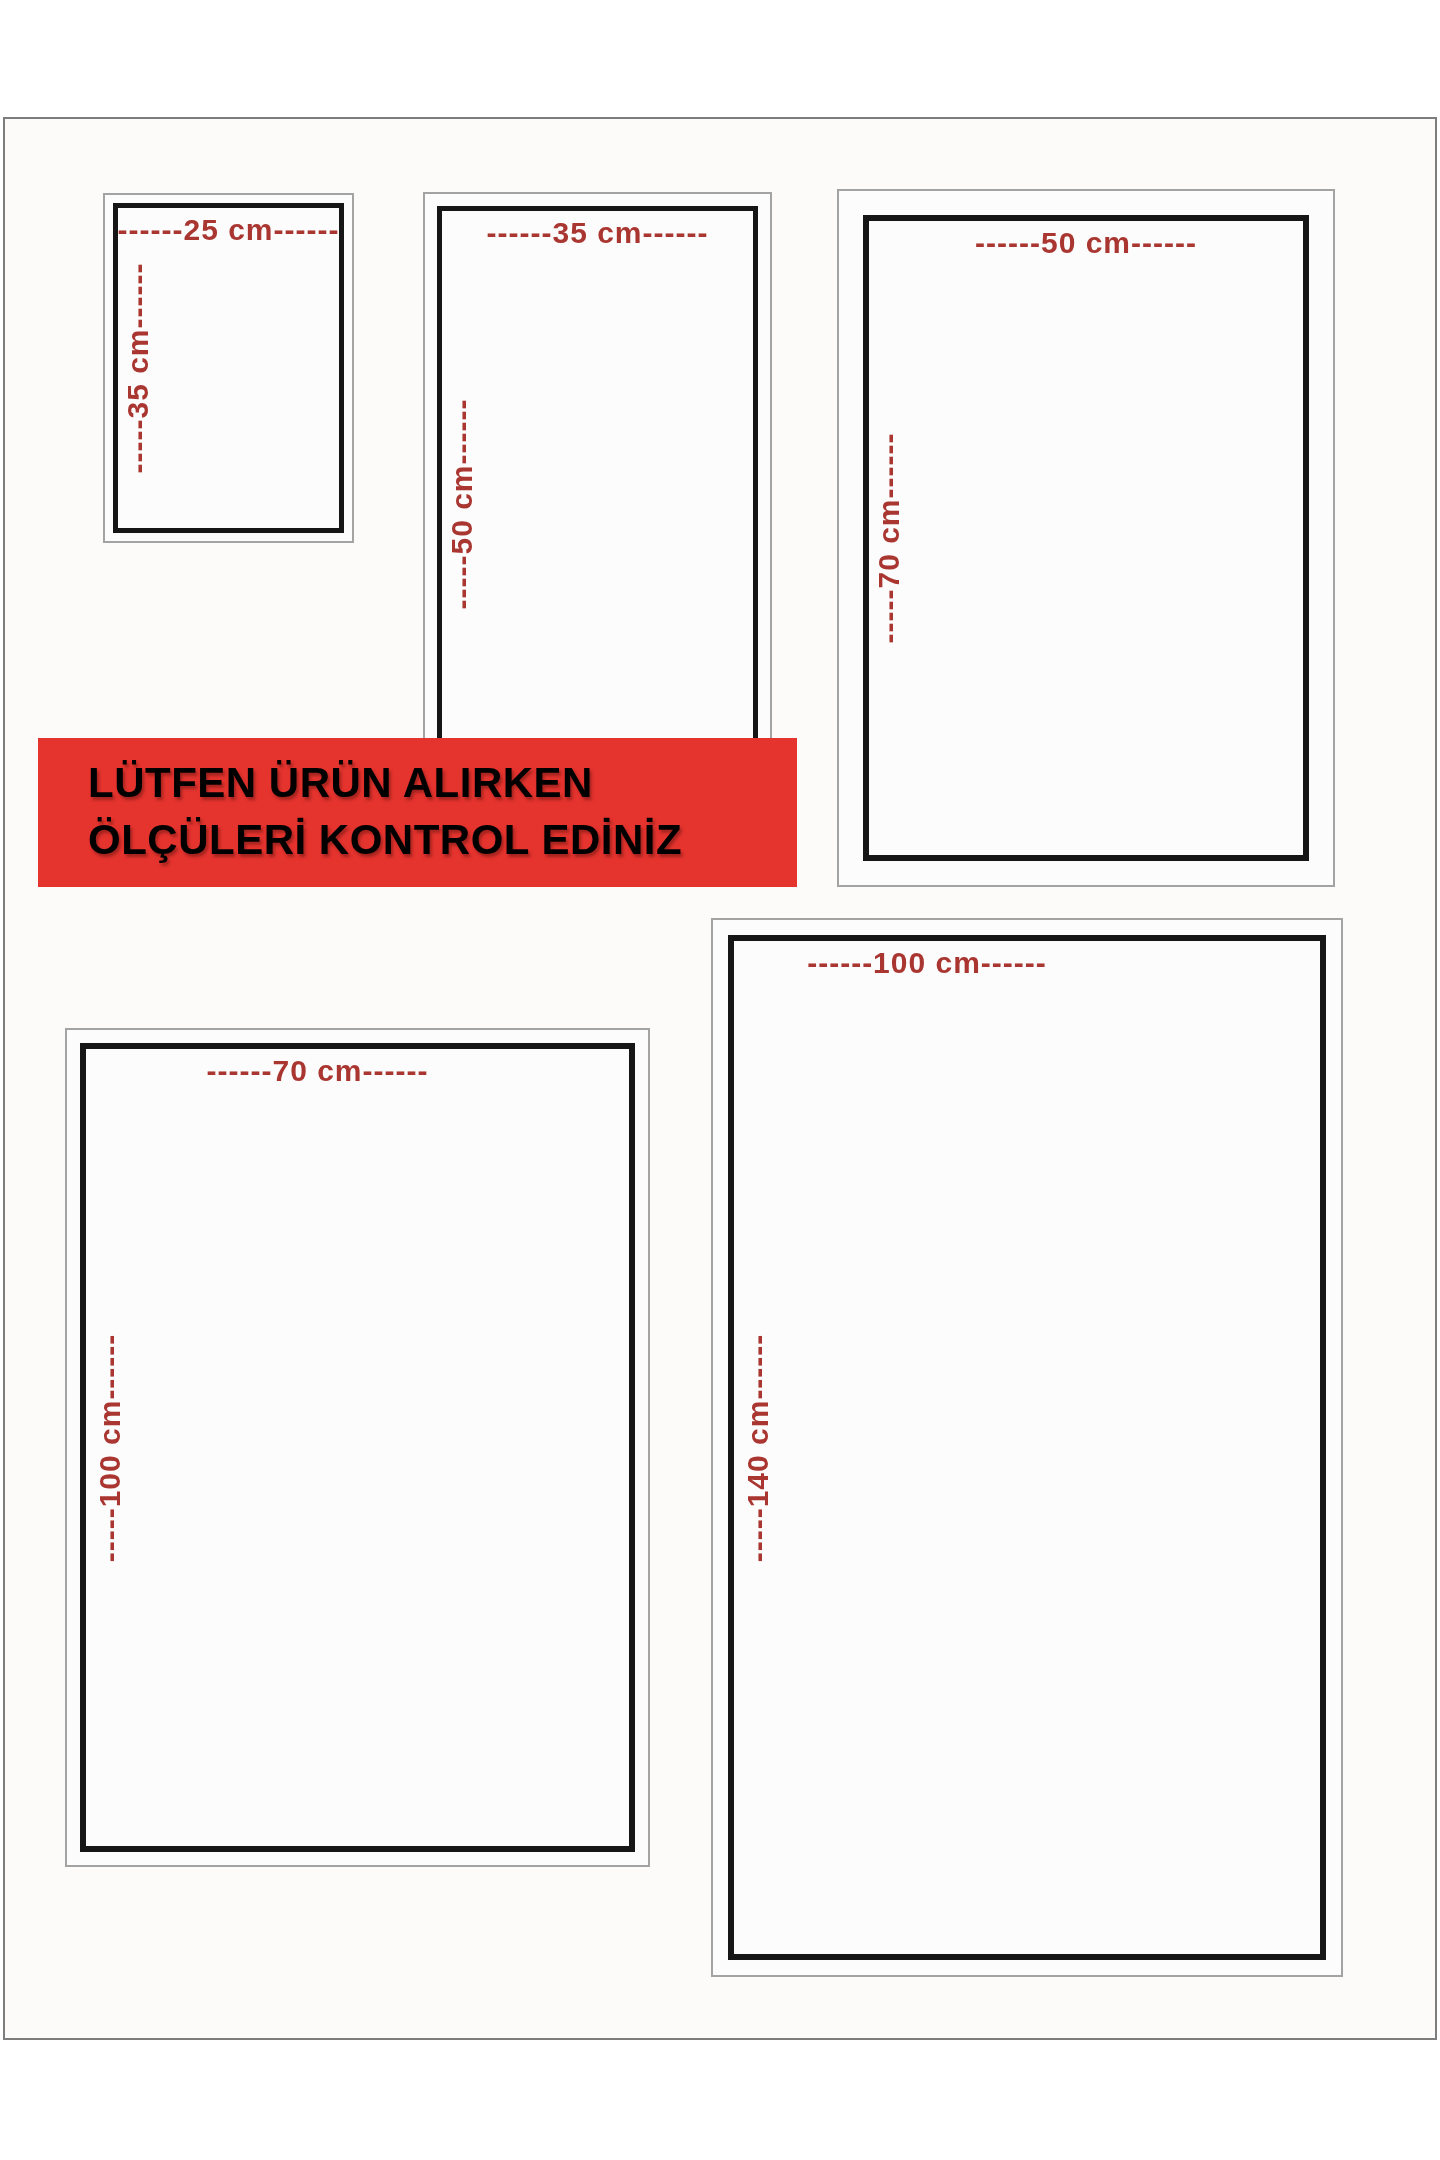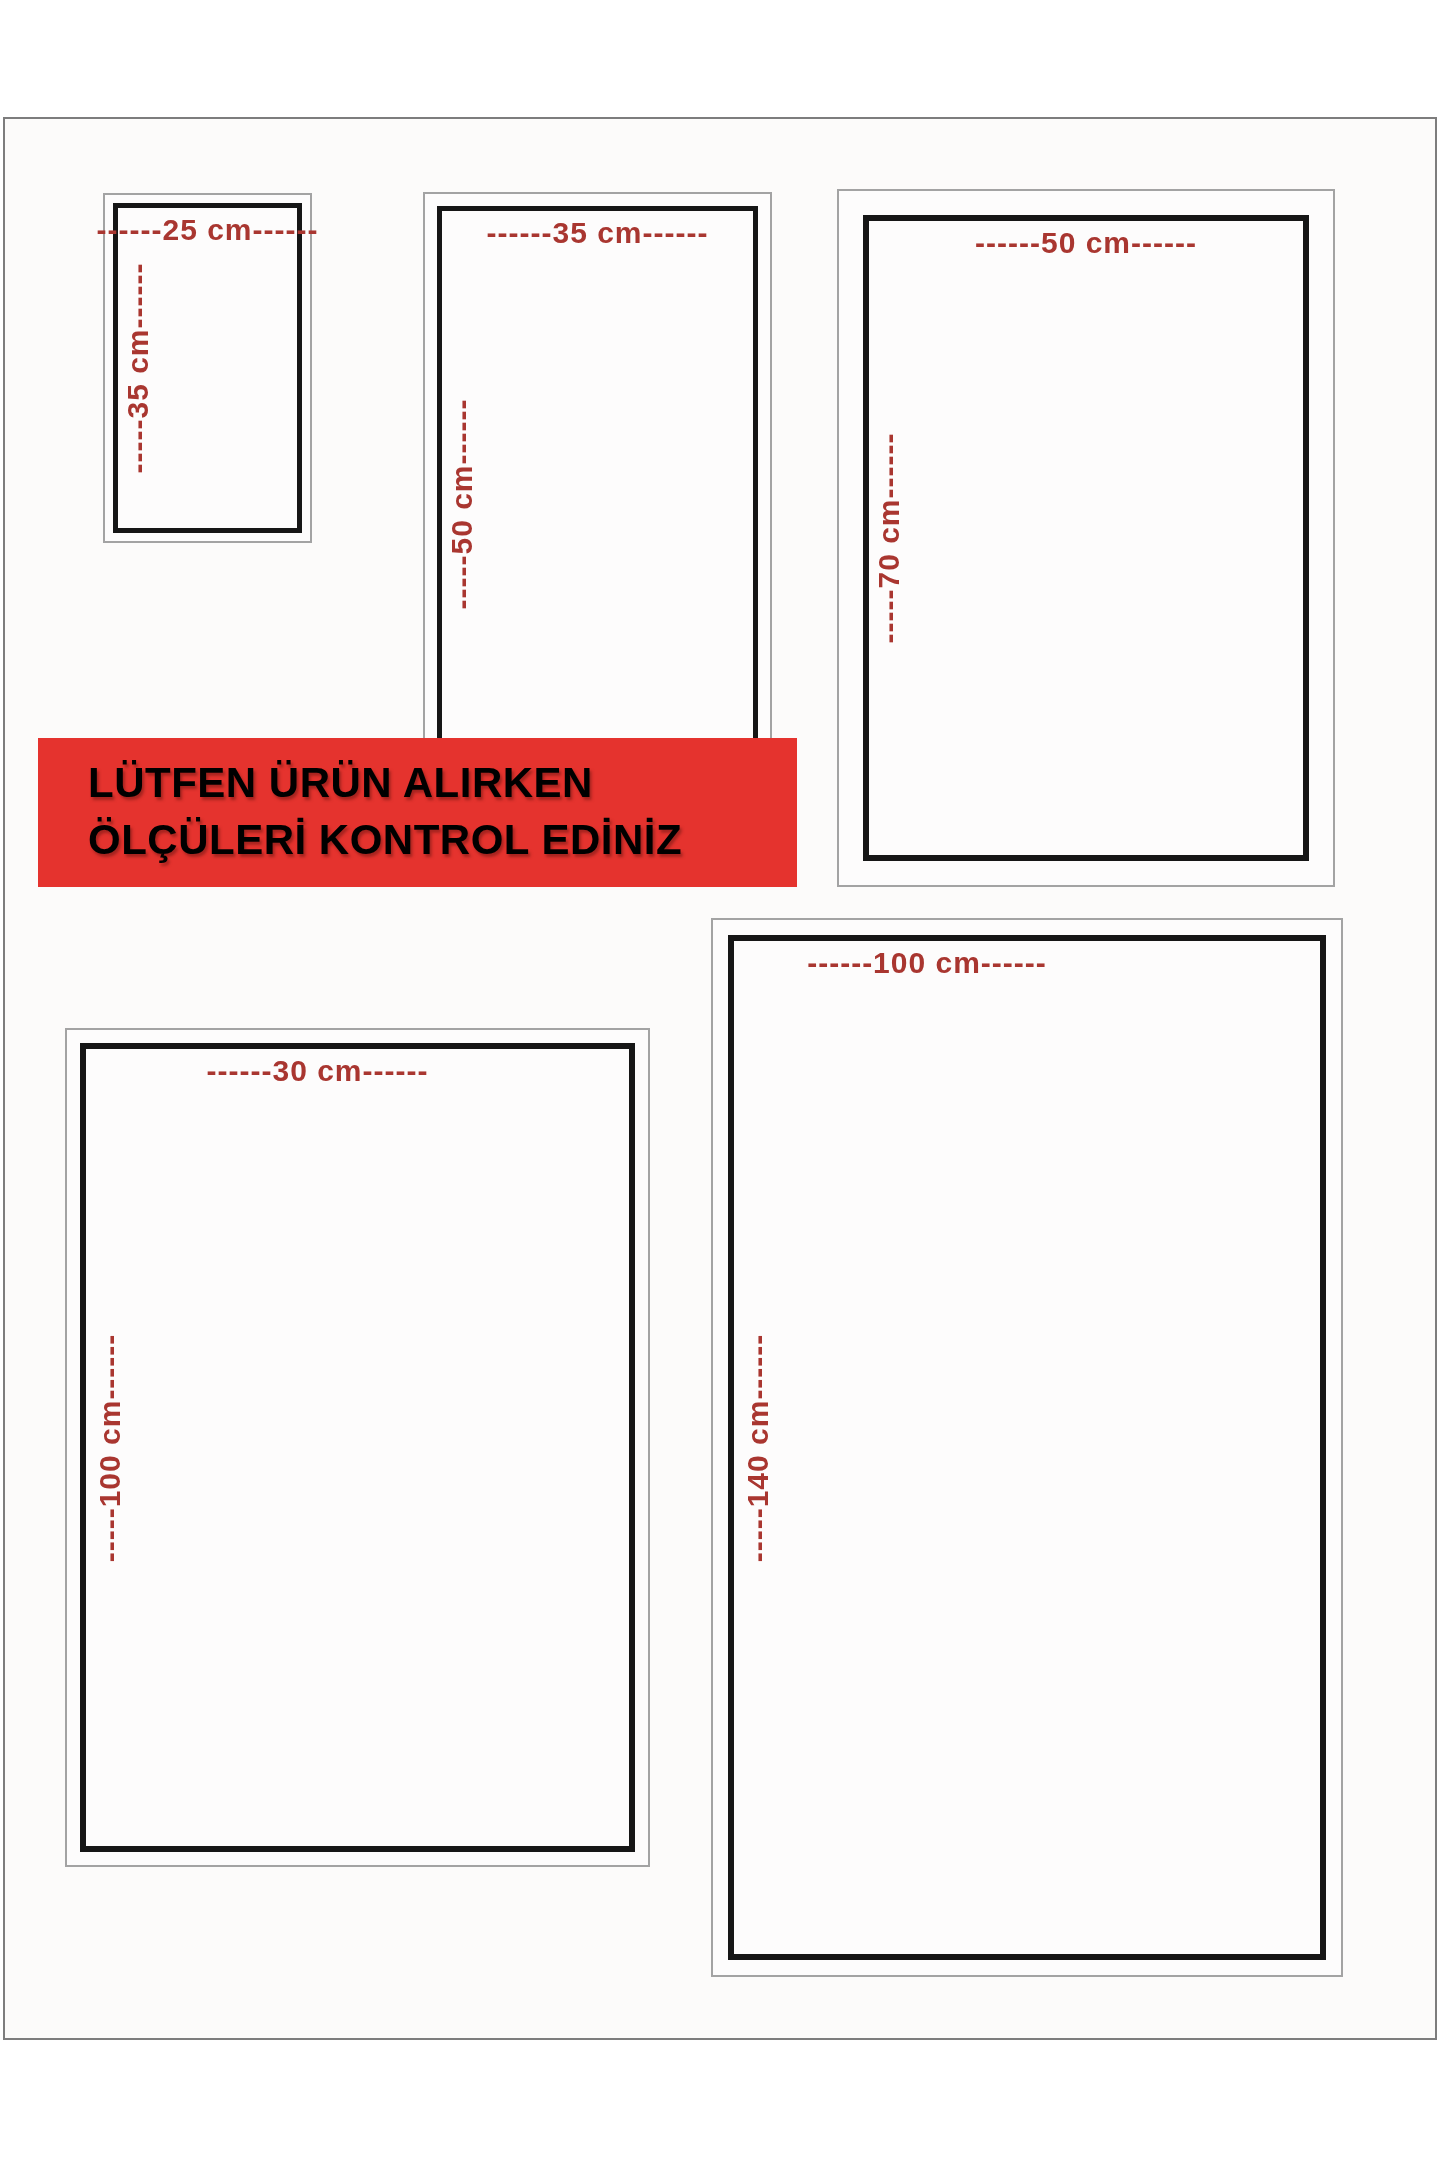--- a/index.html
+++ b/index.html
@@ -29,21 +29,21 @@
     background: #fdfcfc;
   }
   .size-box .inner {
     position: relative;
     width: 100%;
     height: 100%;
     box-sizing: border-box;
     border: 6px solid #161616;
     background: #fdfcfc;
   }
-  .box1 { left: 98px;  top: 74px;  width: 209px; height: 350px; padding: 8px; }
+  .box1 { left: 98px;  top: 74px;  width: 251px; height: 350px; padding: 8px; }
   .box2 { left: 418px; top: 73px;  width: 349px; height: 624px; padding: 12px; }
   .box3 { left: 832px; top: 70px;  width: 498px; height: 698px; padding: 24px; }
   .box4 { left: 60px;  top: 909px; width: 585px; height: 839px; padding: 13px; }
   .box5 { left: 706px; top: 799px; width: 632px; height: 1059px; padding: 15px; }
   .box1 .inner, .box2 .inner { border-width: 5px; }
 
   .dim-label {
     white-space: nowrap;
     font-weight: bold;
     font-size: 30px;
@@ -106,21 +106,21 @@
 
     <div class="size-box box3">
       <div class="inner">
         <div class="dim-label h-label">------50 cm------</div>
         <div class="dim-label v-label">-----70 cm------</div>
       </div>
     </div>
 
     <div class="size-box box4">
       <div class="inner">
-        <div class="dim-label h-label">------30 cm------</div>
+        <div class="dim-label h-label">------70 cm------</div>
         <div class="dim-label v-label">-----100 cm------</div>
       </div>
     </div>
 
     <div class="size-box box5">
       <div class="inner">
         <div class="dim-label h-label">------100 cm------</div>
         <div class="dim-label v-label">-----140 cm------</div>
       </div>
     </div>

